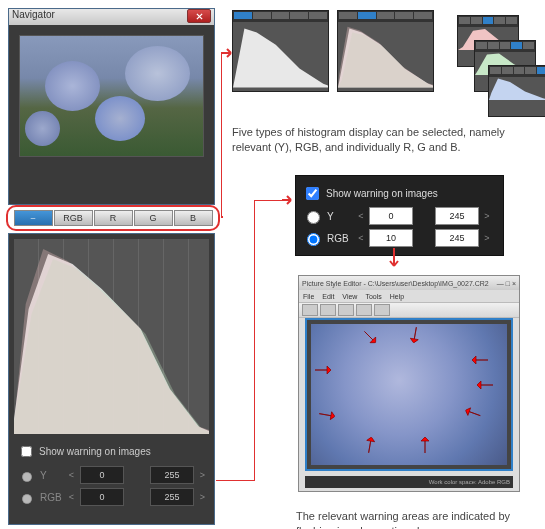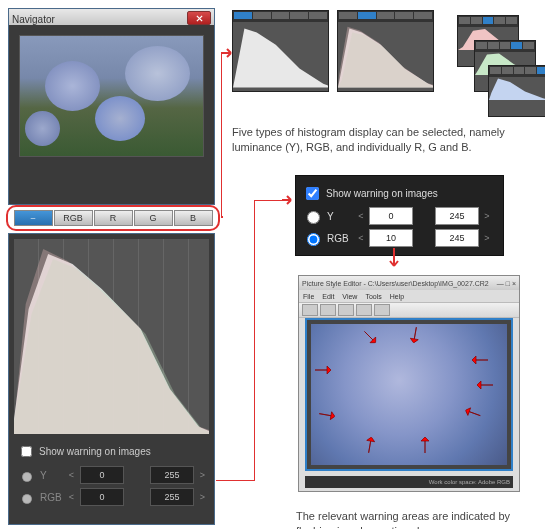--- a/index.html
+++ b/index.html
@@ -19,21 +19,21 @@
   top: 8px;
   width: 205px;
   height: 195px;
   border: 1px solid #4a6a8a;
   background: #3a3a3a;
 }
 .nav-title {
   background: linear-gradient(#e8e8e8, #c8c8c8);
   height: 16px;
   display: flex;
-  align-items: flex-end;
+  align-items: flex-start;
   justify-content: space-between;
   padding: 0 3px;
   font-size: 10px;
   color: #333;
 }
 .close-btn {
   width: 22px;
   height: 12px;
   background: linear-gradient(#d64a4a, #b02020);
   border: 1px solid #803030;
@@ -438,21 +438,21 @@
         <div class="thb"></div>
         <div class="thb"></div>
         <div class="thb act"></div>
       </div>
     <svg viewBox="0 0 100 40" preserveAspectRatio="none">
         <path d="M0,40 L4,28 L15,4 L35,10 L60,26 L90,37 L100,40 Z" fill="#c4d4f0"></path>
       </svg>
   </div>
 </div>
 
-<div class="caption1">Five types of histogram display can be selected, namely luminance (Y), RGB, and individually R, G and B.</div>
+<div class="caption1">Five types of histogram display can be selected, namely relevant (Y), RGB, and individually R, G and B.</div>
 
 <div class="warning-panel">
   <div class="wp-row">
     <input type="checkbox" checked="" style="">
     <span>Show warning on images</span>
   </div>
   <div class="wp-row">
     <input type="radio" name="wp" style="">
     <span class="wp-lbl">Y</span>
     <span class="ltgt">&lt;</span>

